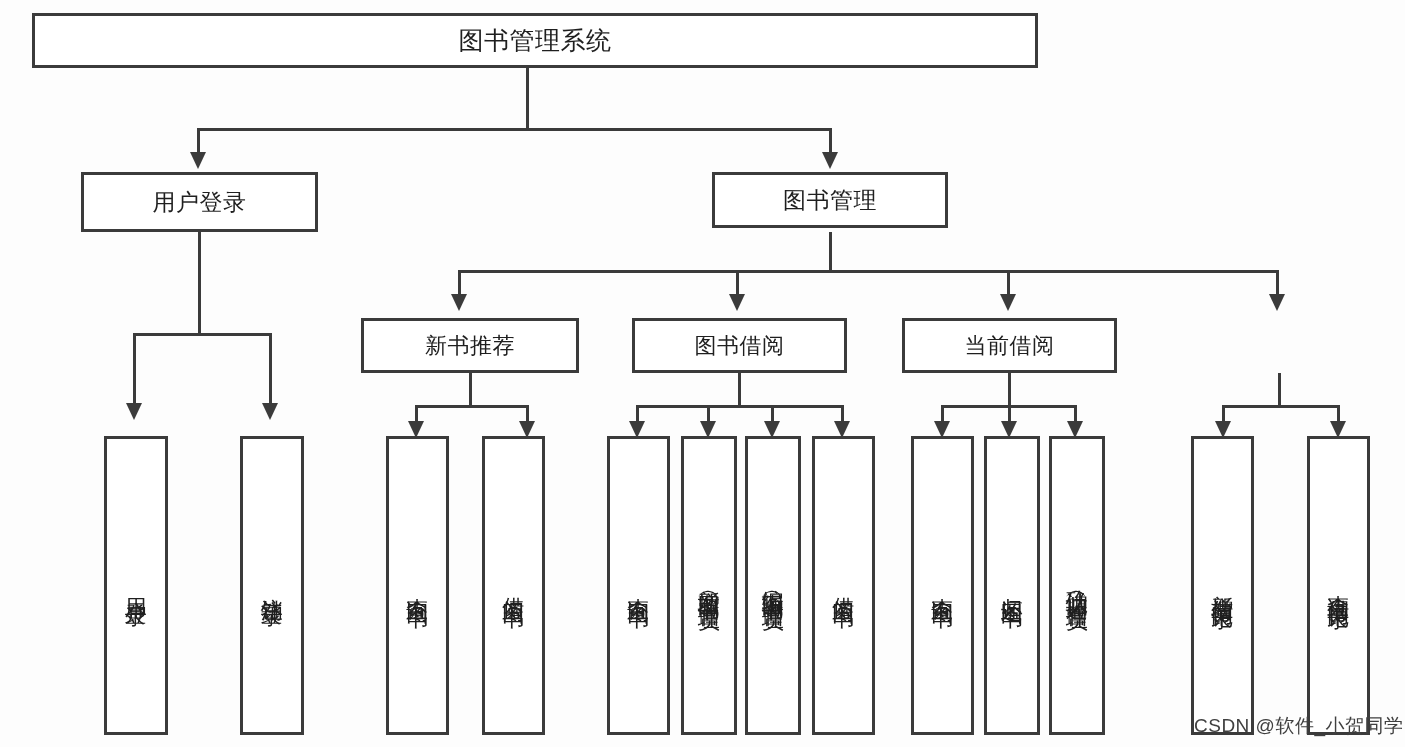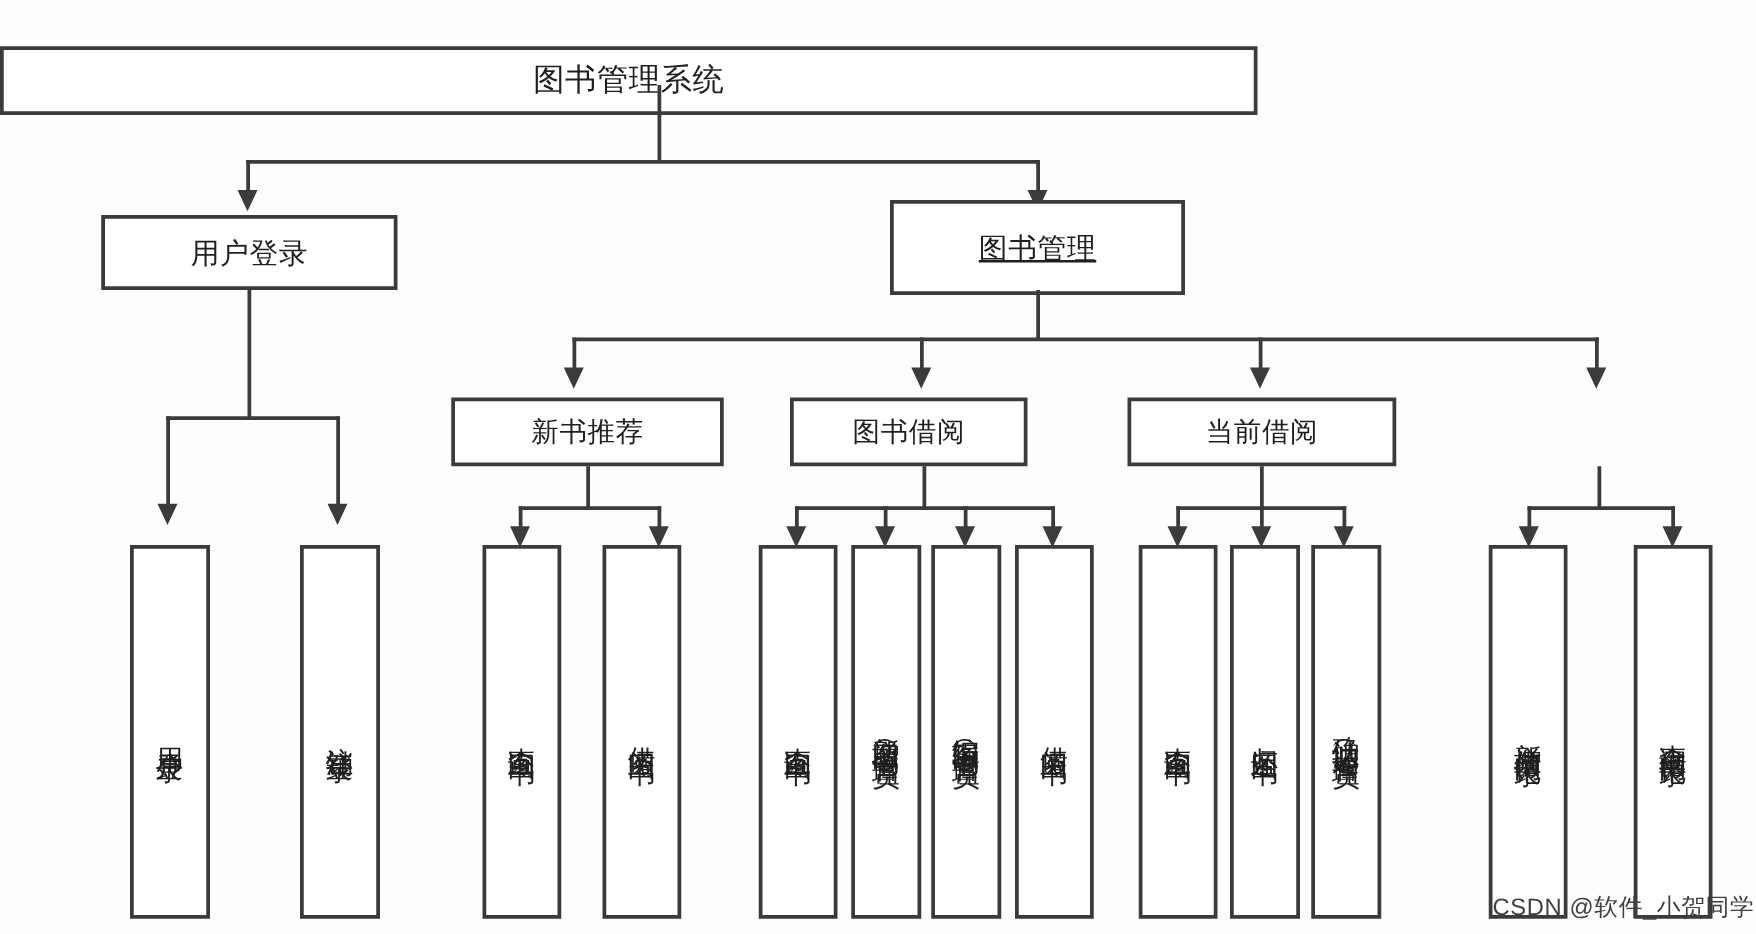--- a/index.html
+++ b/index.html
@@ -76,39 +76,39 @@
     white-space: nowrap;
     letter-spacing: 0.5px;
     font-family: "Liberation Sans", "DejaVu Sans", sans-serif;
   }
 </style>
 </head>
 <body>
 
 <div id="canvas">
 
-  <div class="node root" style="left:0; top:13px; width:1006px; height:55px;margin-top:24px;">
+  <div class="node root" style="left:32px; top:13px; width:1006px; height:55px;">
     <span class="label">图书管理系统</span>
   </div>
 
   <div class="edge v" style="left:526px; top:68px; width:3px; height:62px;"></div>
 
   <div class="edge h" style="left:197px; top:128px; width:635px; height:3px;"></div>
 
   <div class="edge v" style="left:197px; top:128px; width:3px; height:26px;"></div>
   <div class="arrow" style="left:190px; top:152px;"></div>
 
   <div class="edge v" style="left:829px; top:128px; width:3px; height:26px;"></div>
   <div class="arrow" style="left:822px; top:152px;"></div>
 
   <div class="node level1" style="left:81px; top:172px; width:237px; height:60px;">
     <span class="label">用户登录</span>
   </div>
 
-  <div class="node level1" style="left:712px; top:160px; width:236px; height:76px;text-decoration:underline;">
+  <div class="node level1" style="left:712px; top:172px; width:236px; height:56px;">
     <span class="label">图书管理</span>
   </div>
 
   <div class="edge v" style="left:198px; top:232px; width:3px; height:103px;"></div>
   <div class="edge h" style="left:133px; top:333px; width:138px; height:3px;"></div>
   <div class="edge v" style="left:133px; top:333px; width:3px; height:72px;"></div>
   <div class="arrow" style="left:126px; top:403px;"></div>
   <div class="edge v" style="left:269px; top:333px; width:3px; height:72px;"></div>
   <div class="arrow" style="left:262px; top:403px;"></div>
 
@@ -123,21 +123,21 @@
 
   <div class="edge v" style="left:1007px; top:270px; width:3px; height:26px;"></div>
   <div class="arrow" style="left:1000px; top:294px;"></div>
 
   <div class="edge v" style="left:1276px; top:270px; width:3px; height:26px;"></div>
   <div class="arrow" style="left:1269px; top:294px;"></div>
 
   <div class="node level2" style="left:361px; top:318px; width:218px; height:55px;">
     <span class="label">新书推荐</span>
   </div>
-  <div class="node level2" style="left:632px; top:318px; width:190px; height:55px;">
+  <div class="node level2" style="left:632px; top:318px; width:215px; height:55px;">
     <span class="label">图书借阅</span>
   </div>
   <div class="node level2" style="left:902px; top:318px; width:215px; height:55px;">
     <span class="label">当前借阅</span>
   </div>
 
   <div class="edge v" style="left:469px; top:373px; width:3px; height:35px;"></div>
   <div class="edge h" style="left:415px; top:405px; width:114px; height:3px;"></div>
   <div class="edge v" style="left:415px; top:405px; width:3px; height:20px;"></div>
   <div class="arrow" style="left:408px; top:421px;"></div>

